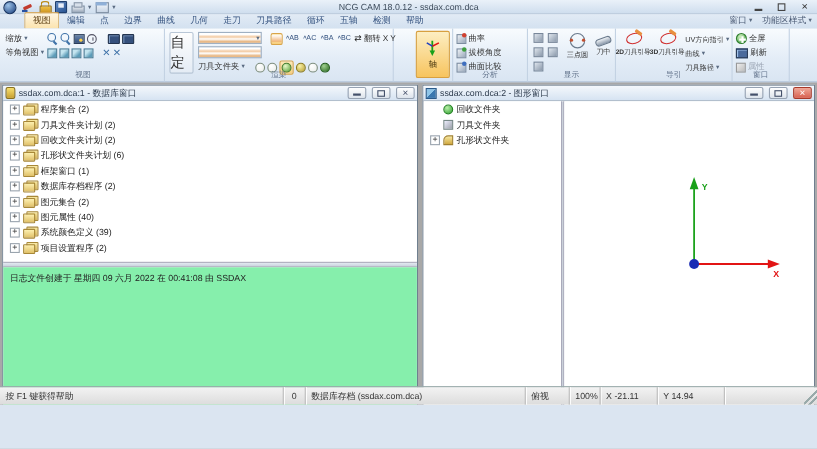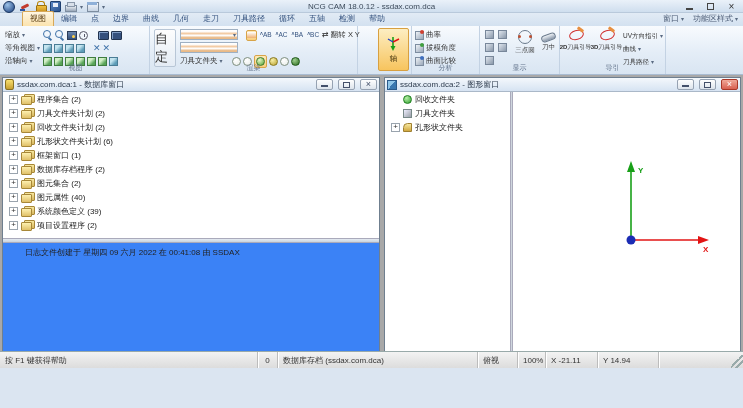--- a/index.html
+++ b/index.html
@@ -108,21 +108,21 @@
   .trow{height:14px;display:flex;align-items:center;gap:3px;padding-left:6px;white-space:nowrap}
   .exp{width:9px;height:9px;border:1px solid #9aa4ae;background:#fff;display:flex;align-items:center;justify-content:center;font-size:8px;line-height:1;color:#333;flex:none}
   .slot{width:9px;height:9px;flex:none}
   .fold{width:13px;height:10px;position:relative;flex:none}
   .fold::before{content:"";position:absolute;left:3px;top:0;width:9px;height:7px;background:linear-gradient(#f8e8a0,#d8b860);border:1px solid #a88838;border-radius:1px}
   .fold::after{content:"";position:absolute;left:0;top:2px;width:9px;height:7px;background:linear-gradient(#fdf0b0,#e0c068);border:1px solid #a88838;border-radius:1px}
   .grnic{width:9px;height:9px;border-radius:50%;background:radial-gradient(circle at 35% 30%,#b8f0a8,#2f9f2f);border:1px solid #1f7f1f;flex:none}
   .toolic{width:9px;height:9px;background:linear-gradient(135deg,#eef,#9aa0a8);border:1px solid #788;flex:none}
   .holic{width:9px;height:9px;background:linear-gradient(#f8e8a0,#d0a840);border:1px solid #a08030;border-radius:50% 0 0 0;flex:none}
   .splitter{height:5px;background:linear-gradient(#e4eaf1,#c9d3de);border-top:1px solid #aab;border-bottom:1px solid #aab;flex:none}
-  .logpane{flex:1;background:#3b82f6;padding:4px 22px;font-size:8px;color:#222;overflow:hidden}
+  .logpane{flex:1;background:#86efac;padding:4px 6px;font-size:8px;color:#222;overflow:hidden}
 
   .gfxbody{flex:1;display:flex;overflow:hidden}
   .gfxtree{width:125px;background:#fff;flex:none}
   .sash{width:3px;background:#cfd6de;border-left:1px solid #aab;border-right:1px solid #aab;flex:none}
   .canvas{flex:1;position:relative;background:#fff}
   .canvas svg{position:absolute;inset:0;width:100%;height:100%}
 
   
   .statusbar{position:absolute;left:0;bottom:0;right:0;height:17px;background:linear-gradient(#f3f3f3,#dcdcdc);border-top:1px solid #9aa;display:flex;align-items:flex-end;font-size:8px;color:#333}
   .seg{height:100%;display:flex;align-items:center;padding:0 5px;border-right:1px solid #bcbcbc;box-shadow:1px 0 0 #fff;white-space:nowrap;overflow:hidden}
@@ -206,33 +206,20 @@
             <span class="caret">▾</span>
           </span>
         <span class="cube"></span>
         <span class="cube"></span>
         <span class="cube"></span>
         <span class="cube"></span>
         <span style="width:4px"></span>
         <span class="xic">✕</span>
         <span class="xic">✕</span>
       </div>
-      <div class="rrow r3">
-        <span class="ddl">
-            <span>沿轴向</span>
-            <span class="caret">▾</span>
-          </span>
-        <span class="cube green"></span>
-        <span class="cube green"></span>
-        <span class="cube green"></span>
-        <span class="cube green"></span>
-        <span class="cube green"></span>
-        <span class="cube green"></span>
-        <span class="cube"></span>
-      </div>
       <div class="rlabel">视图</div>
     </div>
 
     <div class="rgroup" style="left:150px;width:208px">
       <div style="position:absolute;left:4px;top:3px;width:22px;height:38px;border:1px solid #b8c6d6;border-radius:2px;background:linear-gradient(#fdfdfd,#e4ecf5);display:flex;align-items:center;justify-content:center;font-size:13px;color:#333">自定</div>
       <div class="swatch" style="position:absolute;left:30px;top:3px">
           <span class="caret">▾</span>
         </div>
       <div class="swatch" style="position:absolute;left:30px;top:16px"></div>
       <div class="rrow" style="top:3px;left:96px">
@@ -331,20 +318,35 @@
         </div>
       <div class="rrow" style="left:63px;top:30px">
           <span class="ritem" style="font-size:6.5px">
             <span>刀具路径</span>
             <span class="caret">▾</span>
           </span>
         </div>
       <div class="rlabel">导引</div>
     </div>
 
+    <div class="rgroup" style="left:666px;width:52px">
+      <div class="rrow r1">
+          <span class="fsic"></span>
+          <span class="ritem">全屏</span>
+        </div>
+      <div class="rrow r2">
+          <span class="rfic"></span>
+          <span class="ritem">刷新</span>
+        </div>
+      <div class="rrow r3">
+          <span class="prpic"></span>
+          <span class="ritem dim">属性</span>
+        </div>
+      <div class="rlabel">窗口</div>
+    </div>
   </div>
 
   <div class="workspace">
 
     <div class="mdiwin" style="left:2px;top:2px;width:378px;height:312px">
       <div class="mdtitle">
         <span class="dbico"></span>
         <span class="mdtext">ssdax.com.dca:1 - 数据库窗口</span>
         <span class="wbtn">
             <span class="bar"></span>

